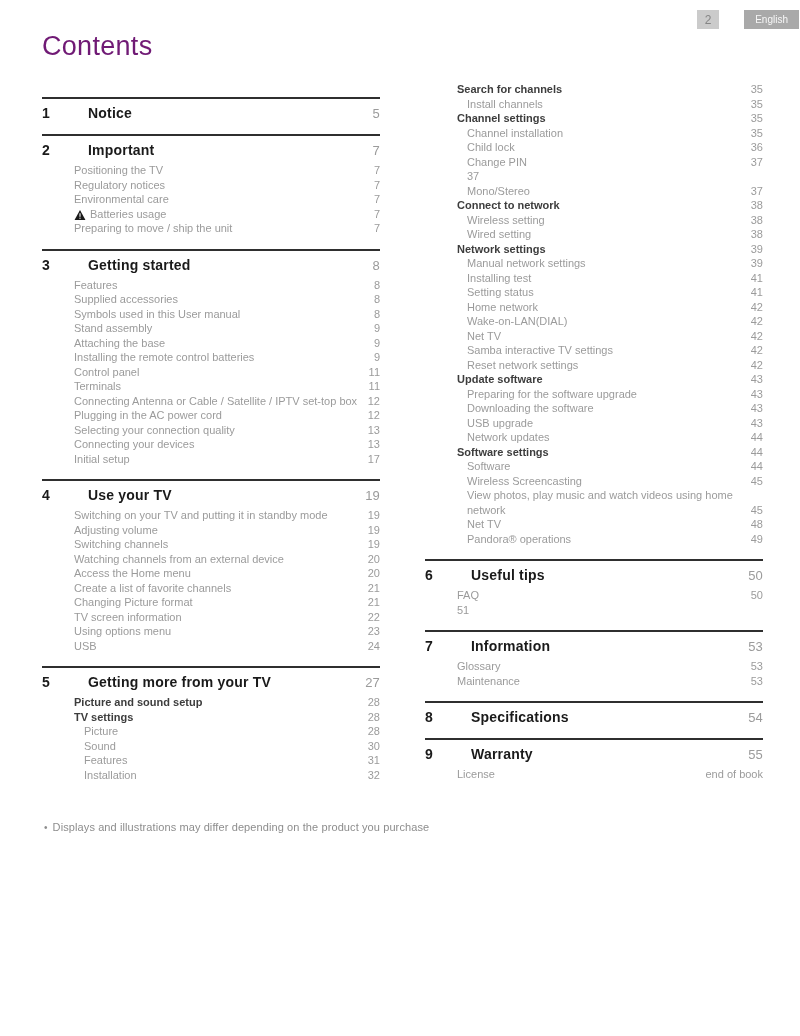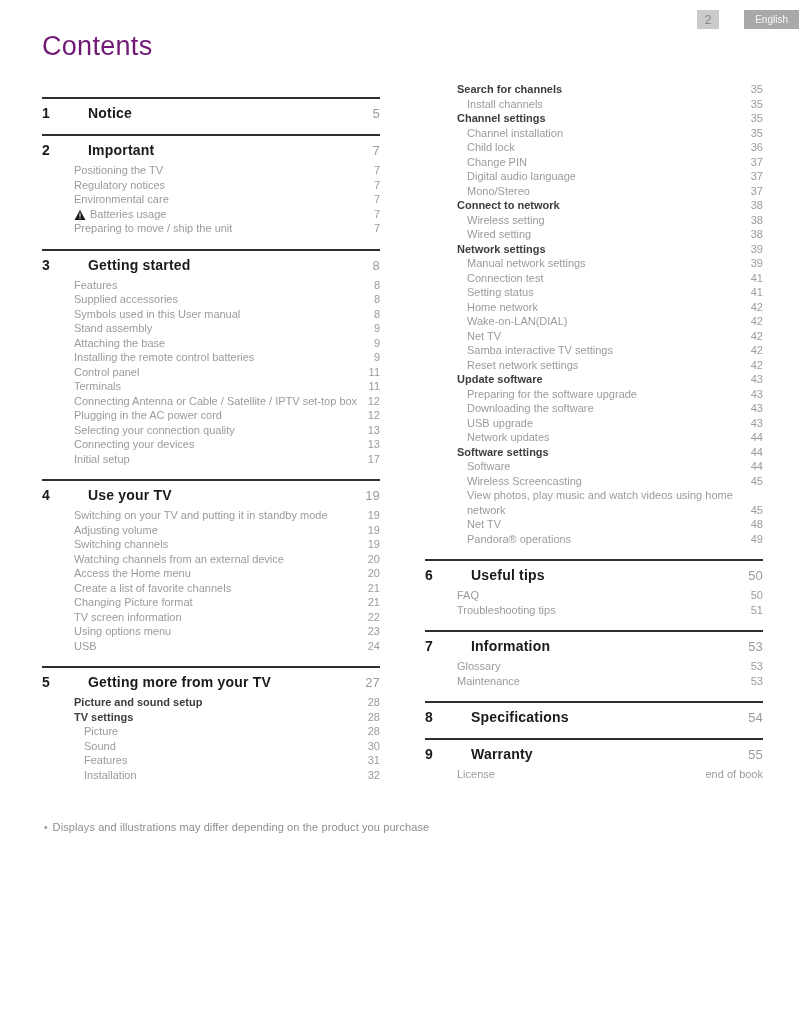--- a/index.html
+++ b/index.html
@@ -284,21 +284,20 @@
           </div>
           <div class="toc-item lvl2">
             <span class="label">Child lock</span>
             <span class="page">36</span>
           </div>
           <div class="toc-item lvl2">
             <span class="label">Change PIN</span>
             <span class="page">37</span>
           </div>
           <div class="toc-item lvl2">
-            <span class="label">Digital audio language</span>
             <span class="page">37</span>
           </div>
           <div class="toc-item lvl2">
             <span class="label">Mono/Stereo</span>
             <span class="page">37</span>
           </div>
           <div class="toc-item bold">
             <span class="label">Connect to network</span>
             <span class="page">38</span>
           </div>
@@ -312,21 +311,21 @@
           </div>
           <div class="toc-item bold">
             <span class="label">Network settings</span>
             <span class="page">39</span>
           </div>
           <div class="toc-item lvl2">
             <span class="label">Manual network settings</span>
             <span class="page">39</span>
           </div>
           <div class="toc-item lvl2">
-            <span class="label">Connection test</span>
+            <span class="label">Installing test</span>
             <span class="page">41</span>
           </div>
           <div class="toc-item lvl2">
             <span class="label">Setting status</span>
             <span class="page">41</span>
           </div>
           <div class="toc-item lvl2">
             <span class="label">Home network</span>
             <span class="page">42</span>
           </div>
@@ -397,21 +396,20 @@
           <span class="sec-num">6</span>
           <span class="sec-title">Useful tips</span>
           <span class="sec-page">50</span>
         </div>
         <div class="toc-items">
           <div class="toc-item">
             <span class="label">FAQ</span>
             <span class="page">50</span>
           </div>
           <div class="toc-item">
-            <span class="label">Troubleshooting tips</span>
             <span class="page">51</span>
           </div>
         </div>
       </div>
       <div class="toc-block">
         <div class="section-heading">
           <span class="sec-num">7</span>
           <span class="sec-title">Information</span>
           <span class="sec-page">53</span>
         </div>

